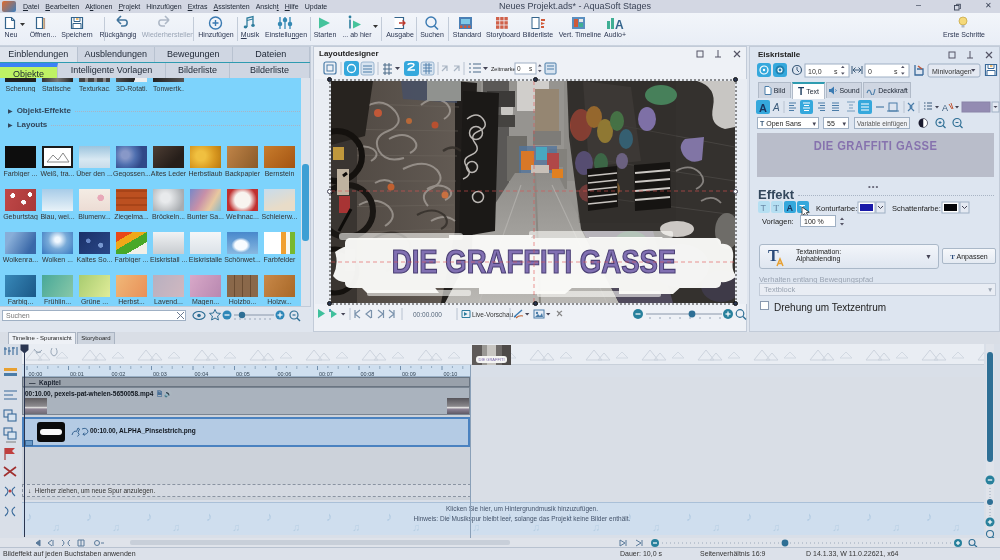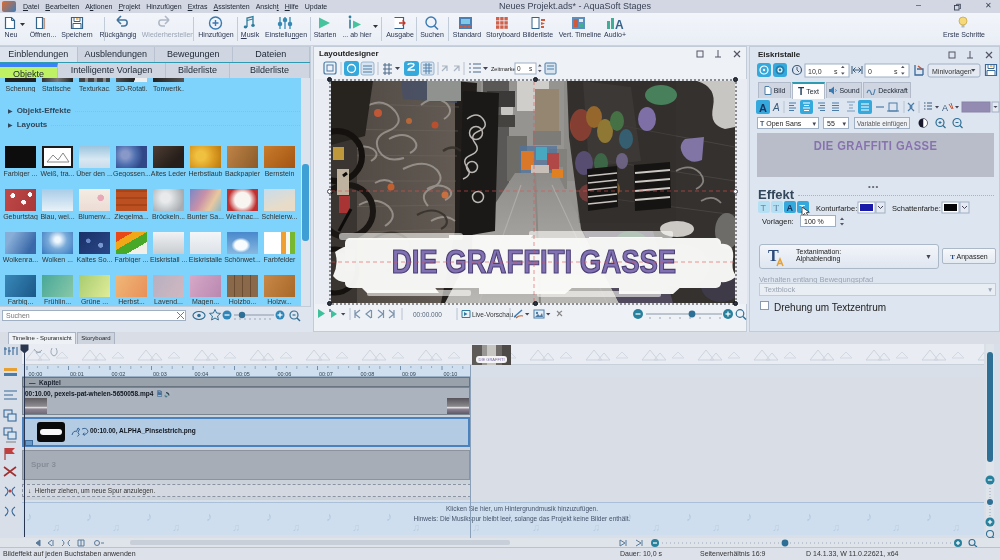--- a/index.html
+++ b/index.html
@@ -846,23 +846,20 @@
         <div style="position:absolute;left:3px;top:7px;width:22px;height:6px;background:#f8f8f8;border-radius:3px"></div>
       </div>
   <svg style="position:absolute;left:46px;top:7px" width="19" height="12">
         <path d="M2 9 q1.5 -5 4.5 -3.5 l1.5 -3.5 1.5 1 -1.5 3.5 q2.5 2 -0.5 4" fill="none" stroke="#2a5a8a" stroke-width="0.9"></path>
         <path d="M12 3 q4.5 -2 6 2.2 q-0.8 3.8 -5 3 l1.5 -1.5 m-1.5 1.5 l1.5 1.5" fill="none" stroke="#2a5a8a" stroke-width="0.9"></path>
       </svg>
   <div style="position:absolute;left:66px;top:8px;font-size:6.5px;font-weight:bold;color:#10161e">00:10.00, ALPHA_Pinselstrich.png</div>
   <div style="position:absolute;left:1px;top:21px;width:8px;height:6px;background:#6a9ac8;border:1px solid #3a6a9a"></div>
  </div>
 
- <div class="abs" style="left:22px;top:118px;width:448px;height:30px;background:#a7adb6;border:1px solid #8a939e">
-  <div style="position:absolute;left:8px;top:9px;font-size:8px;font-weight:bold;color:#878d98">Spur 3</div>
- </div>
 
  <div class="abs" style="left:22px;top:152px;width:449px;height:13px;background:#d4d9e1;border:1px dashed #8a94a2;font-size:6.5px;color:#333;line-height:12px">
   <span style="margin-left:5px">↓</span>&nbsp; Hierher ziehen, um neue Spur anzulegen.
  </div>
 
  <div class="abs" style="left:471px;top:45px;width:513px;height:128px;background:#d9dee6"></div>
 
  <div class="abs" style="left:22px;top:170px;width:962px;height:33px;background:#cfdeee;border-top:1px solid #aac0d8">
   <svg width="962" height="33">
    <defs>

